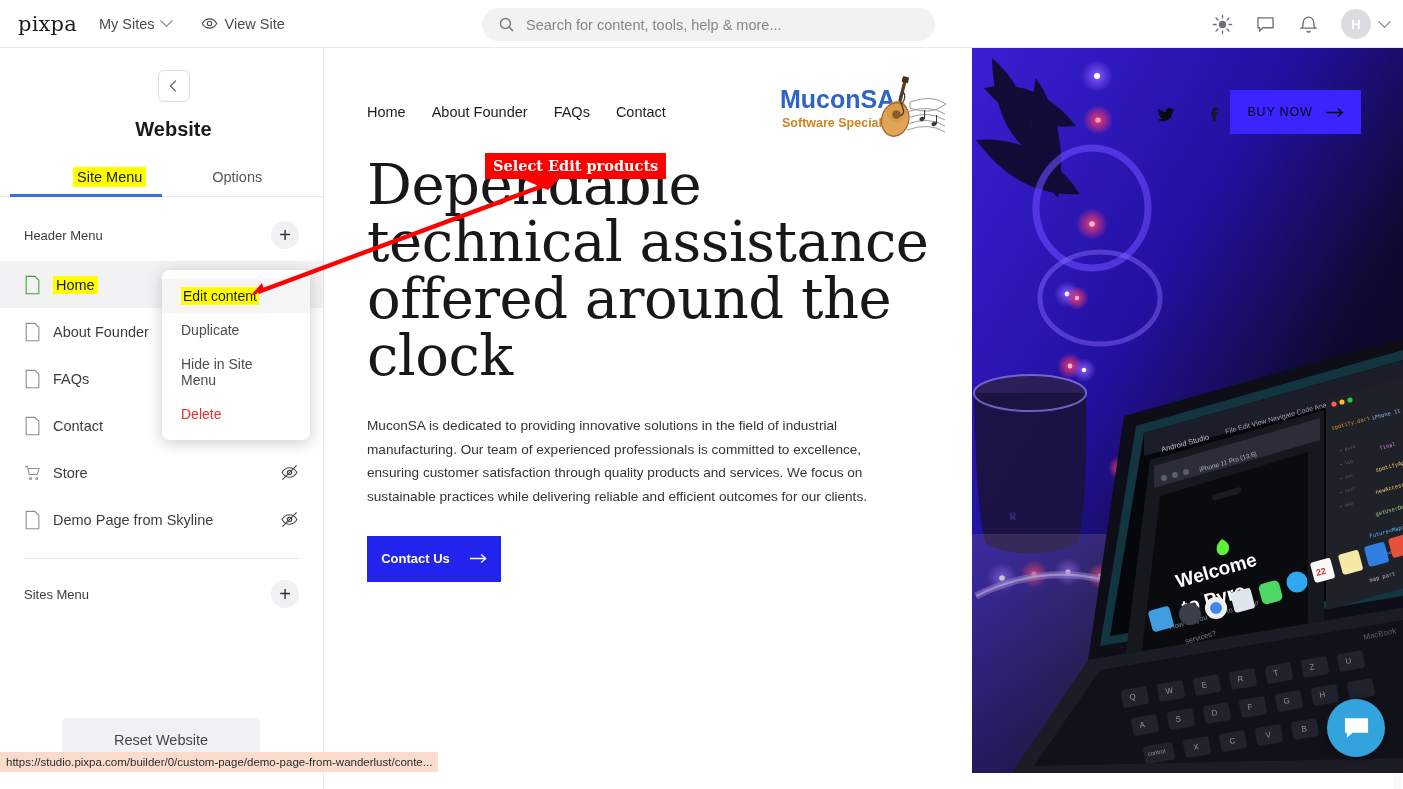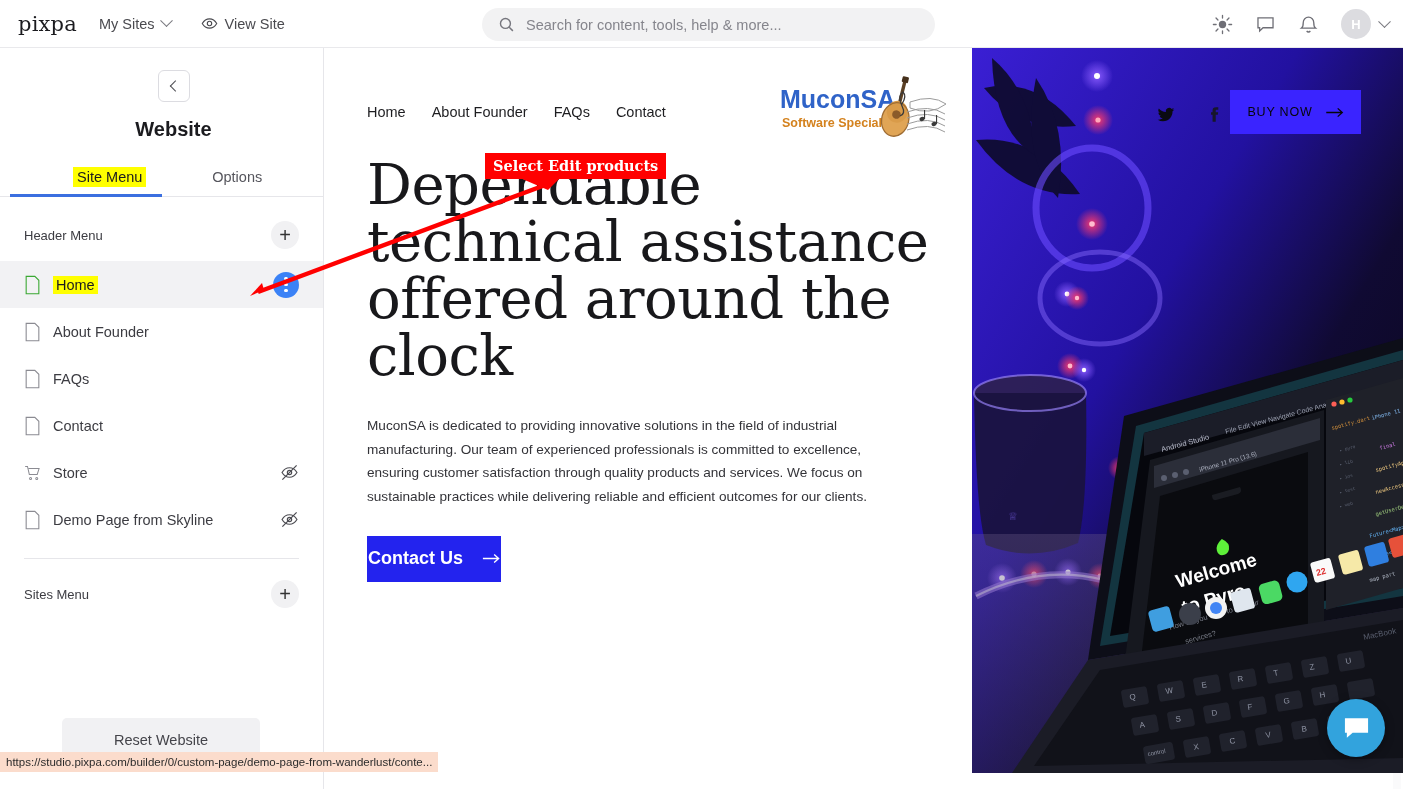--- a/index.html
+++ b/index.html
@@ -168,21 +168,21 @@
     font-weight: 400;
     font-size: 56px; line-height: 1.02; color: #18181b;
     padding: 36px 40px 0 43px; letter-spacing: -0.5px;
   }
   .hero-p {
     font-size: 13.6px; line-height: 1.72; color: #333338;
     padding: 30px 66px 0 43px;
   }
   .cta {
     margin: 28px 0 0 43px; width: 134px; height: 46px; background: #2323ee;
-    color: #fff; border: none; font-size: 18px; font-weight: 700;
+    color: #fff; border: none; font-size: 13px; font-weight: 700;
     display: flex; align-items: center; justify-content: center; gap: 19px;
     cursor: pointer; font-family: "Liberation Sans", sans-serif;
   }
 
   
   .photo {
     position: absolute; left: 972px; top: 48px; width: 431px; height: 725px;
     overflow: hidden; background: #07060e;
   }
   .photo svg { display: block; }
@@ -366,20 +366,28 @@
       <div class="sec-title">Sites Menu</div>
       <div class="plusbtn">+</div>
     </div>
 
     <button class="resetbtn">Reset Website</button>
   </div>
 
   <div class="sb-track"></div>
   <div class="sb-thumb"></div>
 
+  <div class="ctxmenu">
+    <div class="ctx-item hover">
+      <span class="hl">Edit content</span>
+    </div>
+    <div class="ctx-item">Duplicate</div>
+    <div class="ctx-item">Hide in Site Menu</div>
+    <div class="ctx-item danger">Delete</div>
+  </div>
 
   <div class="preview">
 
     <div class="site-nav">
       <a>Home</a>
       <a>About Founder</a>
       <a>FAQs</a>
       <a>Contact</a>
     </div>
 

